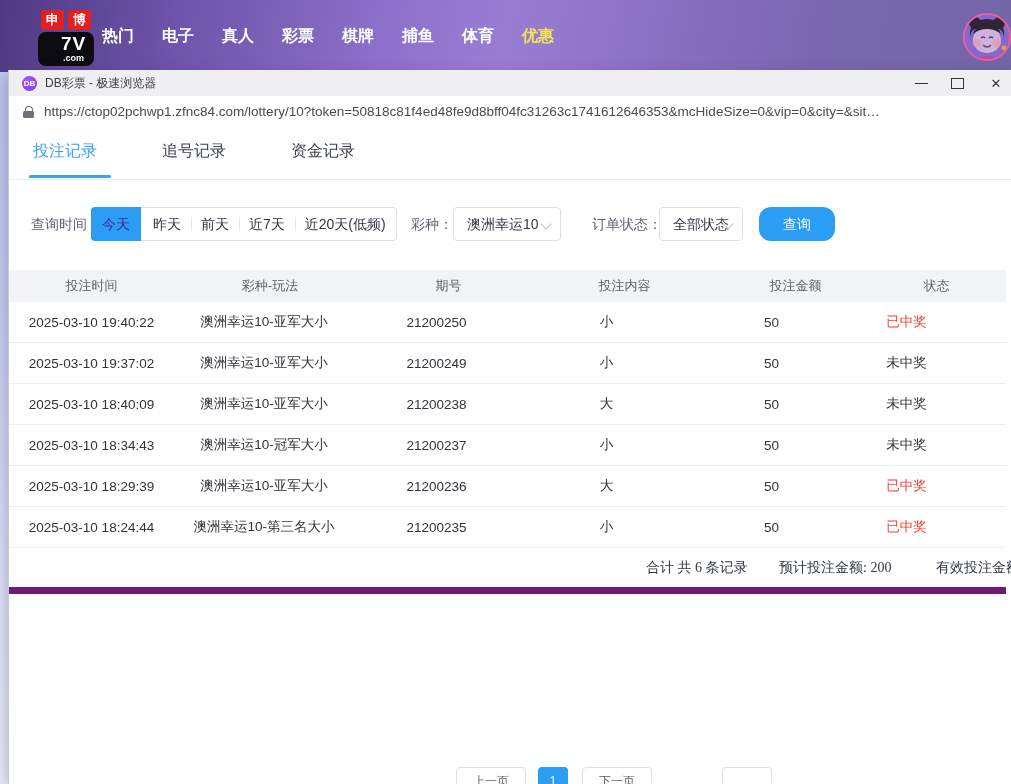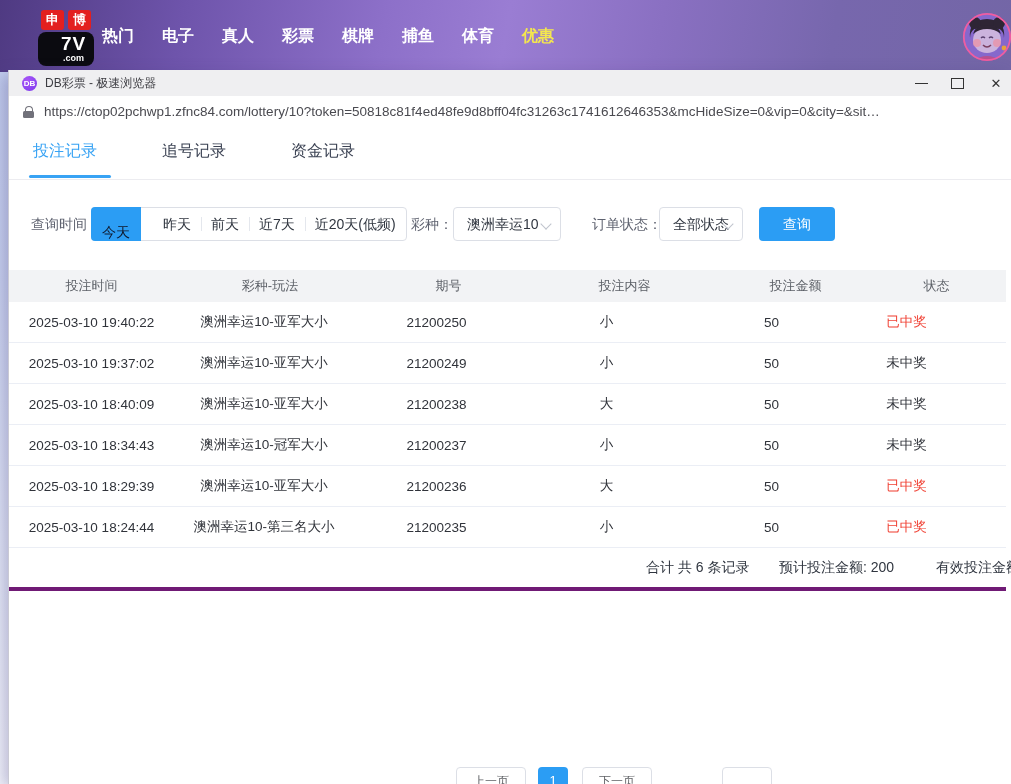--- a/index.html
+++ b/index.html
@@ -55,40 +55,40 @@
   .tab-underline{position:absolute;left:20px;top:48px;width:82px;height:3px;border-radius:2px;background:#38a3f4;}
   .tabs-divider{position:absolute;left:0;top:52px;width:100%;height:1px;background:#ececf0;}
 
   
   .filter-row{position:absolute;left:0;top:80px;width:100%;height:36px;}
   .f-label{position:absolute;top:0;line-height:34px;font-size:14px;color:#5f6370;white-space:nowrap;}
   .lbl-time{left:22px;} .lbl-lottery{left:402px;} .lbl-status{left:583px;}
   .time-group{position:absolute;left:82px;top:0;height:34px;border:1px solid #dcdfe6;border-radius:4px;
     background:#fff;display:flex;align-items:stretch;box-sizing:border-box;}
   .time-opt{position:relative;padding:0 10px;line-height:32px;font-size:14px;color:#303640;cursor:pointer;white-space:nowrap;}
-  .time-opt.on{background:#2b9df4;color:#0f172a;border-radius:4px 0 0 4px;margin:-1px 12px -1px -1px;line-height:34px;padding:8px 11px;}
+  .time-opt.on{background:#2b9df4;color:#4c1d95;border-radius:4px 0 0 4px;margin:-1px 2px -1px -1px;line-height:34px;padding:0 11px;}
   .time-opt.sep::before{content:"";position:absolute;left:0;top:9px;width:1px;height:14px;background:#e4e7ed;}
   .select{position:absolute;top:0;height:34px;border:1px solid #dcdfe6;border-radius:4px;background:#fff;
     box-sizing:border-box;cursor:pointer;}
   .sel-lottery{left:444px;width:108px;} .sel-status{left:650px;width:84px;}
   .select-value{font-size:14px;color:#303640;line-height:32px;padding-left:13px;white-space:nowrap;}
   .chevron-down{position:absolute;right:10px;top:12px;width:7px;height:7px;
     border-left:1.5px solid #bfc4cd;border-bottom:1.5px solid #bfc4cd;transform:rotate(-45deg);}
-  .search-btn{position:absolute;left:750px;top:0;width:76px;height:34px;background:#2b9df4;border-radius:4px;
+  .search-btn{position:absolute;left:750px;top:0;width:76px;height:34px;background:#2b9df4;border-radius:12px;
     color:#fff;font-size:14px;text-align:center;line-height:34px;cursor:pointer;}
 
   
   .table{position:absolute;left:0;top:143px;width:997px;}
   .thead,.trow{display:grid;grid-template-columns:165px 180px 165px 175px 155px 115px 1fr;align-items:center;}
   .thead{height:32px;background:#f2f3f5;gap:6px;}
   .thead .cell{font-size:13px;color:#5b5f66;text-align:center;}
   .trow{height:40px;border-bottom:1px solid #ebeef5;}
   .trow .cell{font-size:13.5px;color:#30333a;text-align:center;white-space:nowrap;}
   .trow .cell.win{color:#f04134;}
-  .summary{position:relative;height:39px;border-bottom:4px solid #701a75;}
+  .summary{position:relative;height:39px;border-bottom:7px solid #701a75;font-family:Liberation Serif, serif;}
   .summary span{position:absolute;top:0;line-height:39px;font-size:14px;color:#303640;white-space:nowrap;}
   .sum-count{left:637px;} .sum-expected{left:770px;} .sum-valid{left:927px;}
 
   
   .pagination{position:absolute;left:0;top:640px;width:100%;height:40px;}
   .pg-btn{position:absolute;top:0;height:28px;background:#fff;border:1px solid #dcdfe6;border-radius:4px;
     box-sizing:border-box;font-size:12px;color:#606266;text-align:center;line-height:26px;cursor:pointer;}
   .pg-prev{left:447px;width:70px;} .pg-next{left:573px;width:70px;}
   .pg-cur{position:absolute;left:529px;top:0;width:30px;height:28px;background:#2b9df4;border-radius:4px;
     color:#fff;font-size:13px;text-align:center;line-height:28px;cursor:pointer;}

